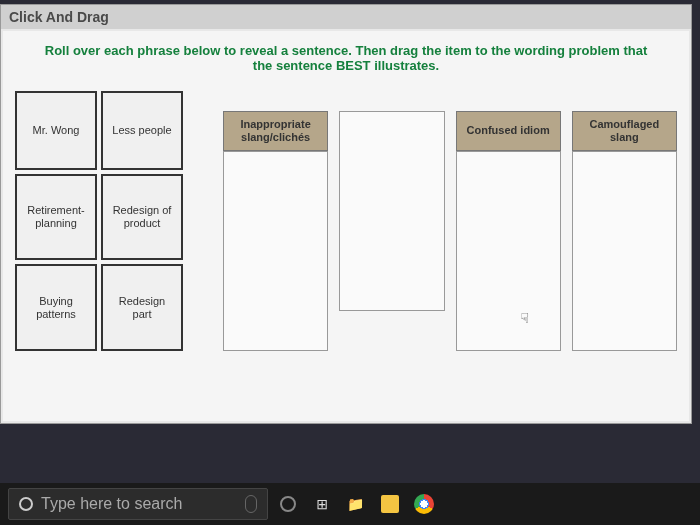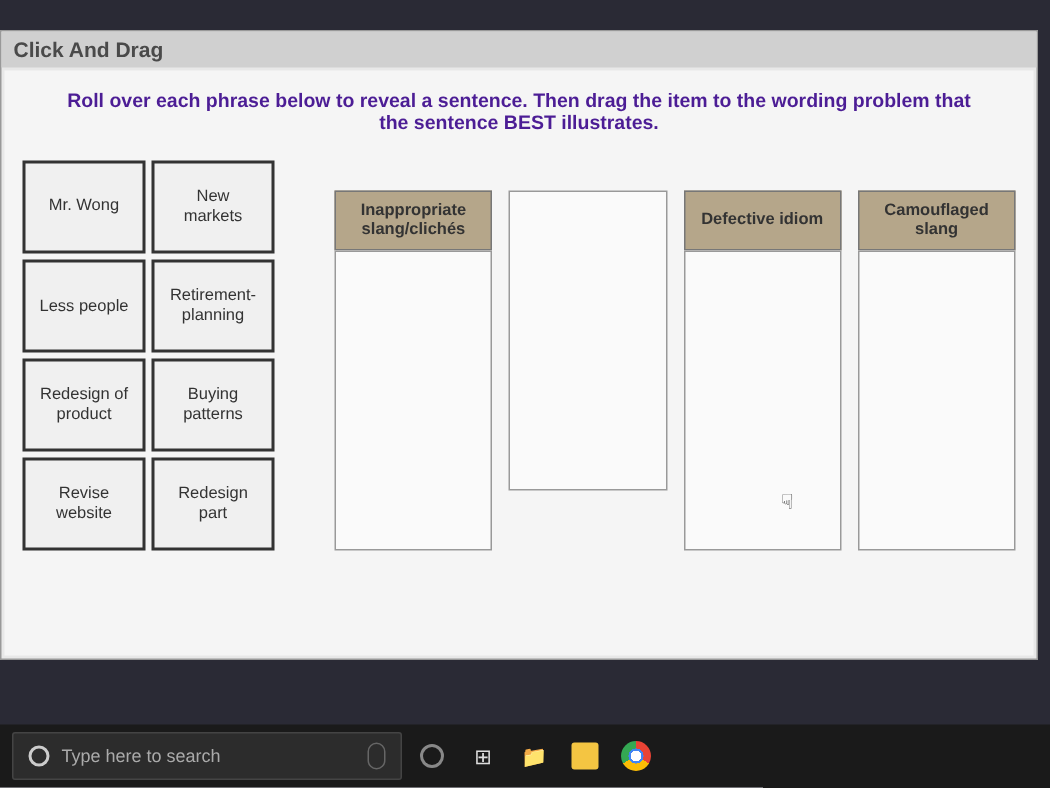--- a/index.html
+++ b/index.html
@@ -6,21 +6,21 @@
     body {
       font-family: Arial, sans-serif;
       background: #2a2a35;
       width: 700px;
       height: 525px;
       overflow: hidden;
       position: relative;
     }
     .app-window {
       background: #e8e8e8;
-      margin: 20px 8px 0 0;
+      margin: 4px 8px 0 0;
       height: 420px;
       position: relative;
       border: 1px solid #999;
     }
     .title-bar {
       background: #d0d0d0;
       padding: 4px 8px;
       font-size: 14px;
       font-weight: bold;
       color: #4a4a4a;
@@ -29,21 +29,21 @@
       background: #f5f5f5;
       margin: 2px;
       height: calc(100% - 28px);
       padding: 12px;
       position: relative;
     }
     .instructions {
       text-align: center;
       font-size: 13px;
       font-weight: bold;
-      color: #4c1d95;
+      color: #15803d;
       margin-bottom: 18px;
       padding: 0 20px;
     }
     .main-layout {
       display: flex;
       gap: 40px;
     }
     .phrases-grid {
       display: grid;
       grid-template-columns: 82px 82px;
@@ -125,21 +125,21 @@
       gap: 8px;
     }
     .search-circle {
       width: 14px;
       height: 14px;
       border: 2px solid #ccc;
       border-radius: 50%;
     }
     .search-text {
       color: #aaa;
-      font-size: 12px;
+      font-size: 16px;
     }
     .task-icon {
       width: 28px;
       height: 28px;
       display: flex;
       align-items: center;
       justify-content: center;
       color: #ddd;
       font-size: 14px;
     }
@@ -164,38 +164,36 @@
 
 <div class="app-window">
   <div class="title-bar">
     <span>Click And Drag</span>
   </div>
   <div class="content-area">
     <div class="instructions">Roll over each phrase below to reveal a sentence. Then drag the item to the wording problem that the sentence BEST illustrates.</div>
     <div class="main-layout">
       <div class="phrases-grid">
         <div class="phrase-card">Mr. Wong</div>
-        <div class="phrase-card">New markets</div>
         <div class="phrase-card">Less people</div>
         <div class="phrase-card">Retirement-planning</div>
         <div class="phrase-card">Redesign of product</div>
         <div class="phrase-card">Buying patterns</div>
-        <div class="phrase-card">Revise website</div>
         <div class="phrase-card">Redesign part</div>
       </div>
       <div class="drop-zones">
         <div class="drop-zone">
           <div class="drop-header">Inappropriate slang/clichés</div>
           <div class="drop-body"></div>
         </div>
         <div class="drop-zone">
           <div class="drop-body"></div>
         </div>
         <div class="drop-zone">
-          <div class="drop-header">Defective idiom</div>
+          <div class="drop-header">Confused idiom</div>
           <div class="drop-body"></div>
         </div>
         <div class="drop-zone">
           <div class="drop-header">Camouflaged slang</div>
           <div class="drop-body"></div>
         </div>
       </div>
     </div>
     <div class="cursor-hand">☟</div>
   </div>

